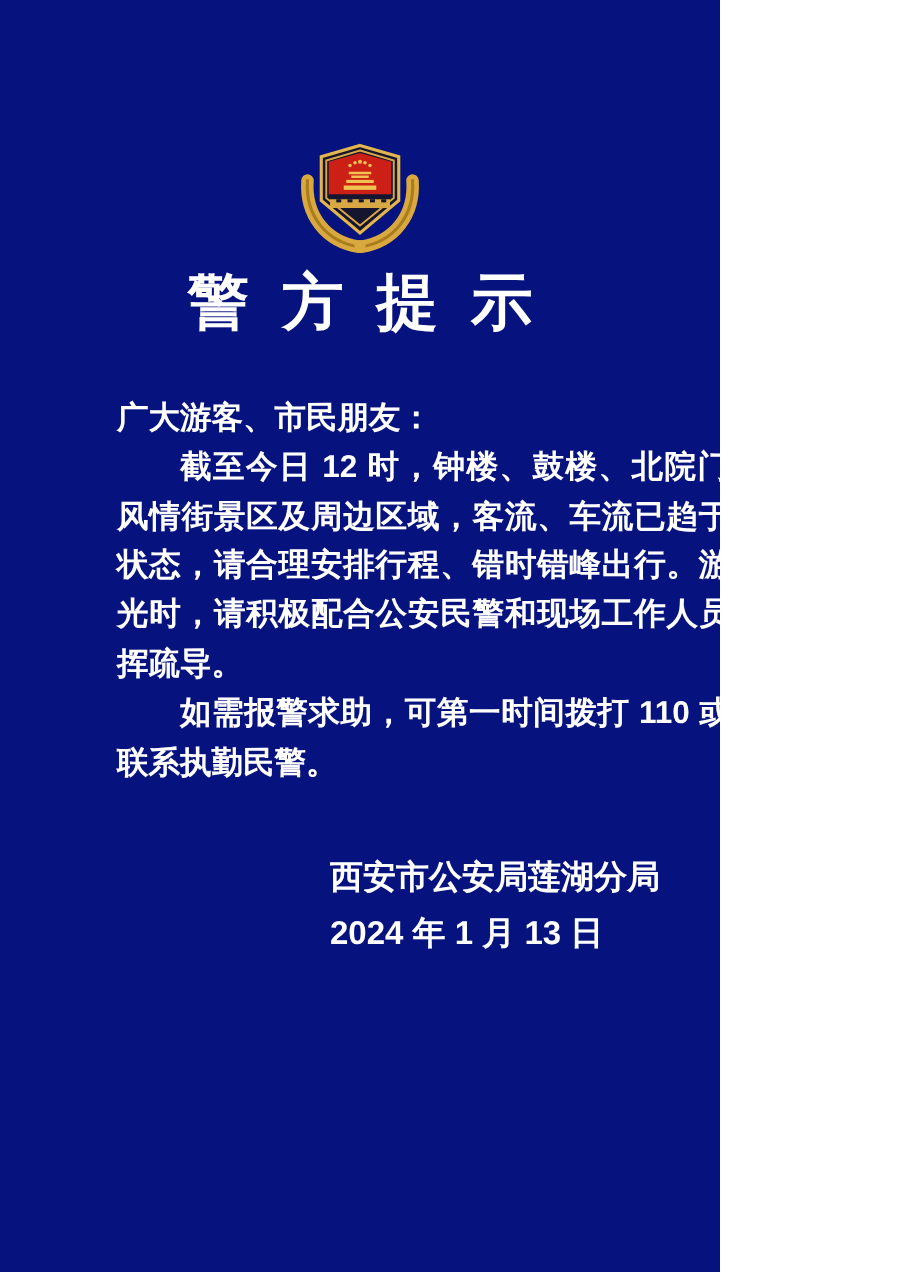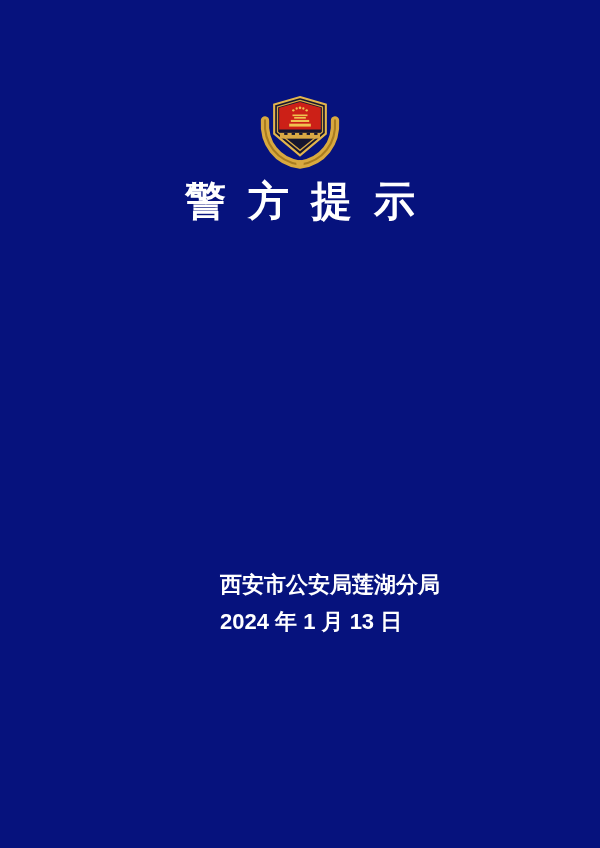--- a/index.html
+++ b/index.html
@@ -1,18 +1,18 @@
 <!DOCTYPE html>
 <html><head>
 <meta charset="utf-8">
 <style>
   html, body { margin: 0; padding: 0; }
   .page {
     position: relative;
-    width: 600px;
+    width: 480px;
     height: 848px;
     background: #06127d;
     color: #ffffff;
     font-family: "Liberation Sans", sans-serif;
     overflow: hidden;
   }
   .emblem {
     position: absolute;
     top: 92px;
     left: 50%;
@@ -90,19 +90,24 @@
       <rect x="36" y="49" width="4" height="2.5" fill="#15152f"></rect>
       <rect x="45" y="49" width="4" height="2.5" fill="#15152f"></rect>
       <rect x="54" y="49" width="4" height="2.5" fill="#15152f"></rect>
       <rect x="63" y="49" width="4" height="2.5" fill="#15152f"></rect>
       <rect x="72" y="49" width="4" height="2.5" fill="#15152f"></rect>
     </svg>
   </div>
 
   <h1 class="title">警方提示</h1>
 
+  <div class="body">
+    <p>广大游客、市民朋友：</p>
+    <p class="indent">截至今日 12 时，钟楼、鼓楼、北院门文化风情街景区及周边区域，客流、车流已趋于饱和状态，请合理安排行程、错时错峰出行。游览观光时，请积极配合公安民警和现场工作人员的指挥疏导。</p>
+    <p class="indent">如需报警求助，可第一时间拨打 110 或就近联系执勤民警。</p>
+  </div>
 
   <div class="signature">
     <div>西安市公安局莲湖分局</div>
     <div>2024 年 1 月 13 日</div>
   </div>
 
 </div>
 
 </body></html>

